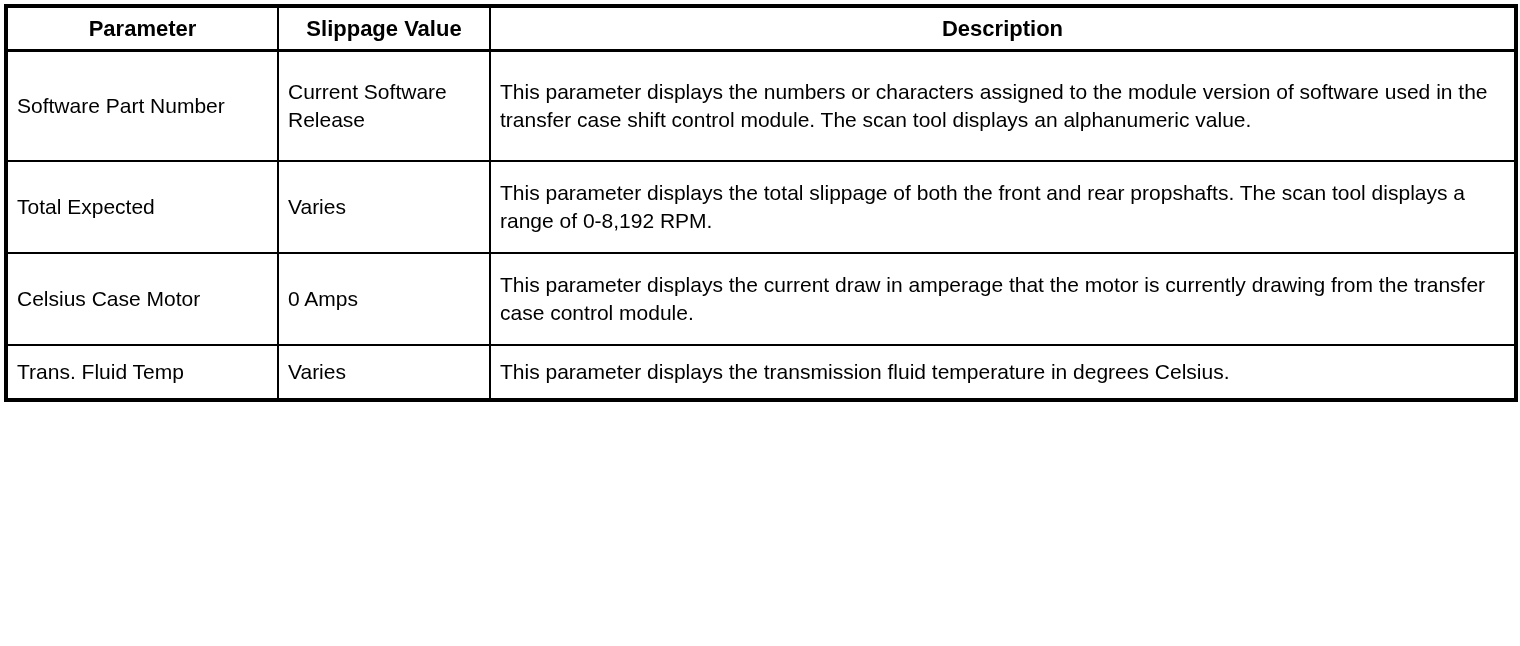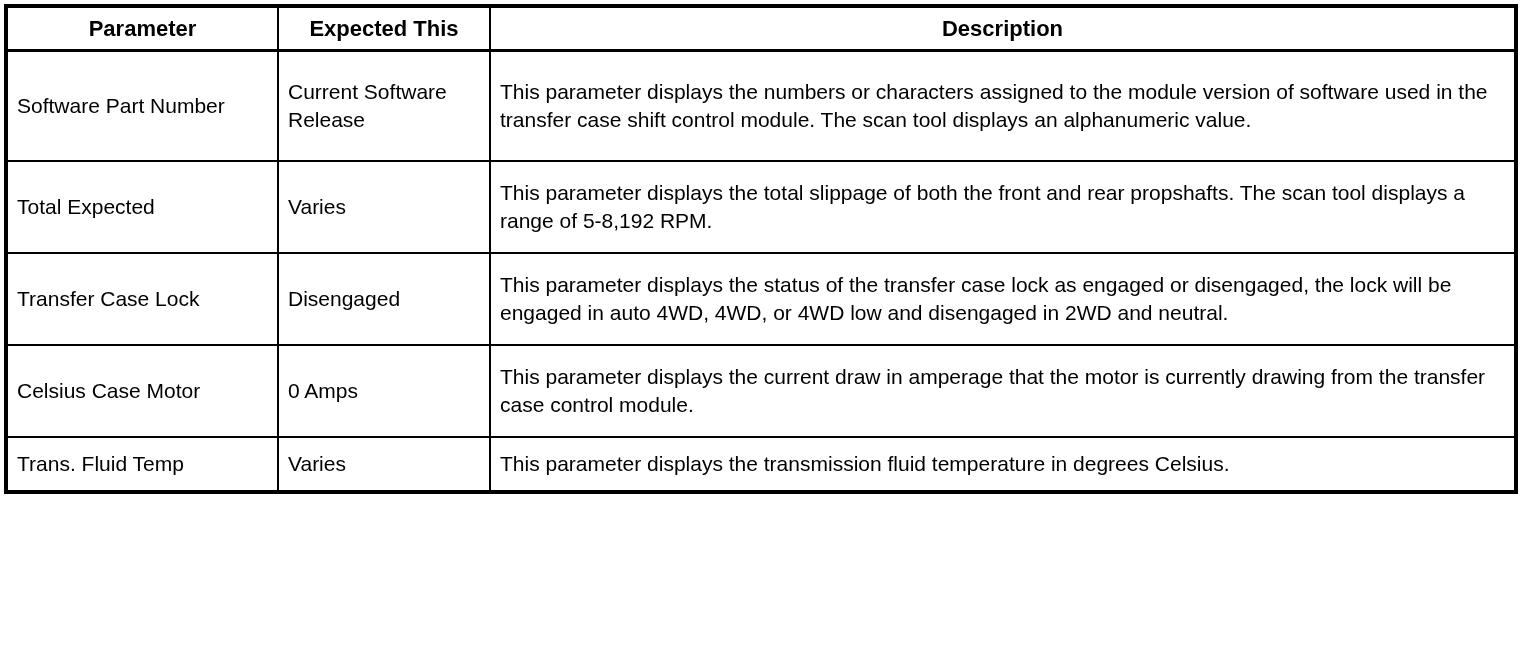--- a/index.html
+++ b/index.html
@@ -68,39 +68,34 @@
 <div class="table-wrap">
   <table class="param-table">
     <colgroup>
       <col class="c-param">
       <col class="c-value">
       <col class="c-desc">
     </colgroup>
     <thead>
       <tr>
         <th>Parameter</th>
-        <th>Expected This</th>
+        <th>Slippage Value</th>
         <th class="desc-head">Description</th>
       </tr>
     </thead>
     <tbody>
       <tr class="r-tall3">
         <td class="cell-param">Software Part Number</td>
         <td class="cell-value">Current Software Release</td>
         <td class="cell-desc">This parameter displays the numbers or characters assigned to the module version of software used in the transfer case shift control module. The scan tool displays an alphanumeric value.</td>
       </tr>
       <tr class="r-tall">
         <td class="cell-param">Total Expected</td>
         <td class="cell-value">Varies</td>
-        <td class="cell-desc">This parameter displays the total slippage of both the front and rear propshafts. The scan tool displays a range of 5-8,192 RPM.</td>
-      </tr>
-      <tr class="r-tall">
-        <td class="cell-param">Transfer Case Lock</td>
-        <td class="cell-value">Disengaged</td>
-        <td class="cell-desc">This parameter displays the status of the transfer case lock as engaged or disengaged, the lock will be engaged in auto 4WD, 4WD, or 4WD low and disengaged in 2WD and neutral.</td>
+        <td class="cell-desc">This parameter displays the total slippage of both the front and rear propshafts. The scan tool displays a range of 0-8,192 RPM.</td>
       </tr>
       <tr class="r-tall">
         <td class="cell-param">Celsius Case Motor</td>
         <td class="cell-value">0 Amps</td>
         <td class="cell-desc">This parameter displays the current draw in amperage that the motor is currently drawing from the transfer case control module.</td>
       </tr>
       <tr class="r-short">
         <td class="cell-param">Trans. Fluid Temp</td>
         <td class="cell-value">Varies</td>
         <td class="cell-desc">This parameter displays the transmission fluid temperature in degrees Celsius.</td>

